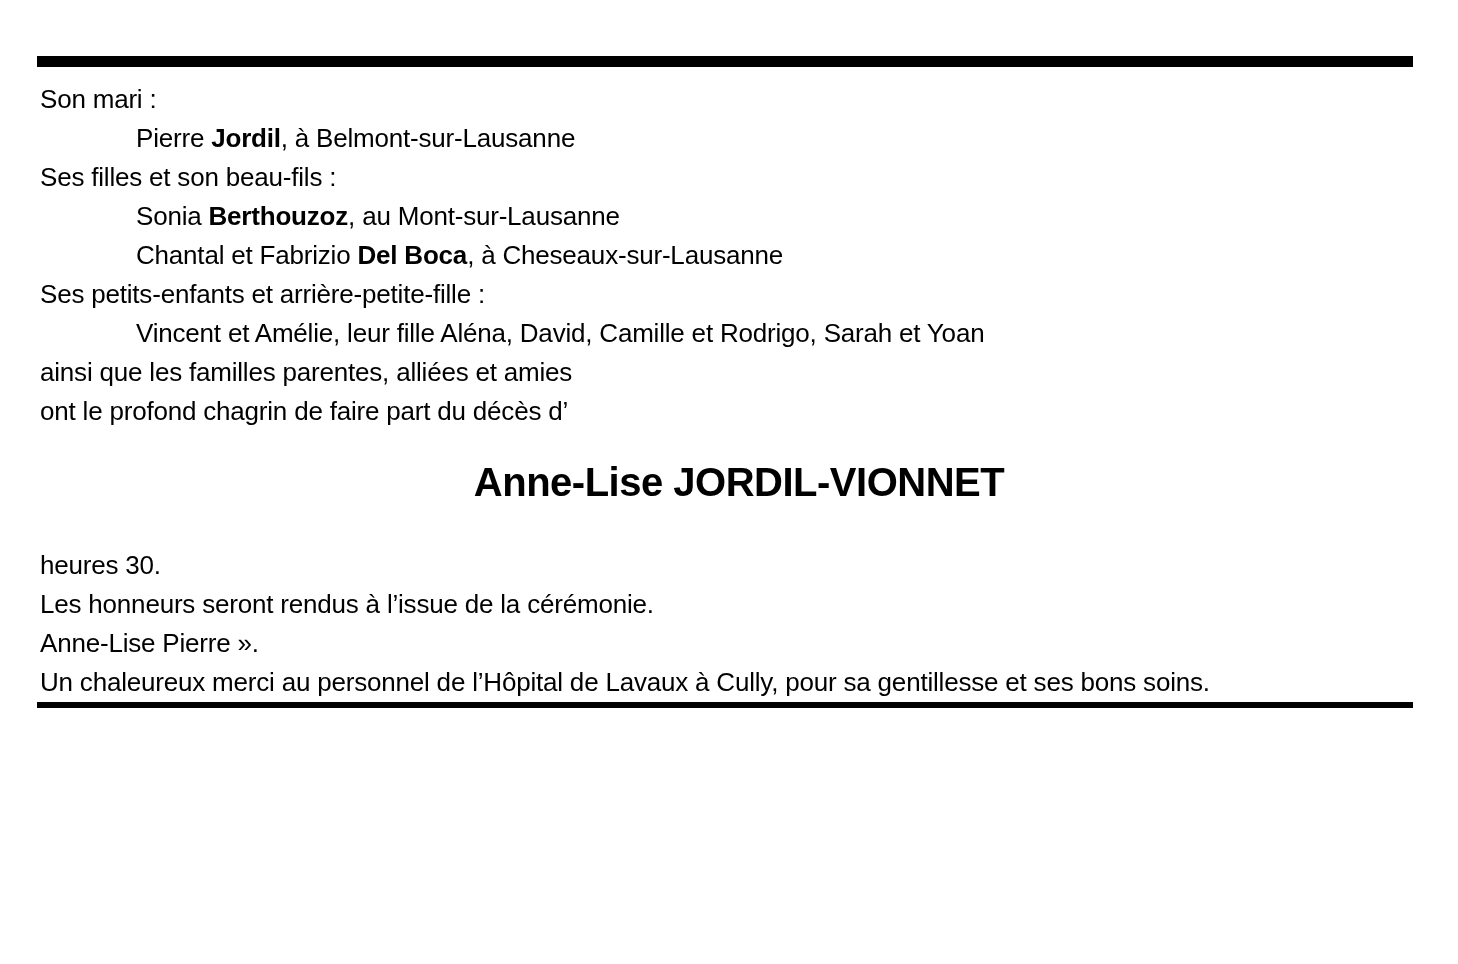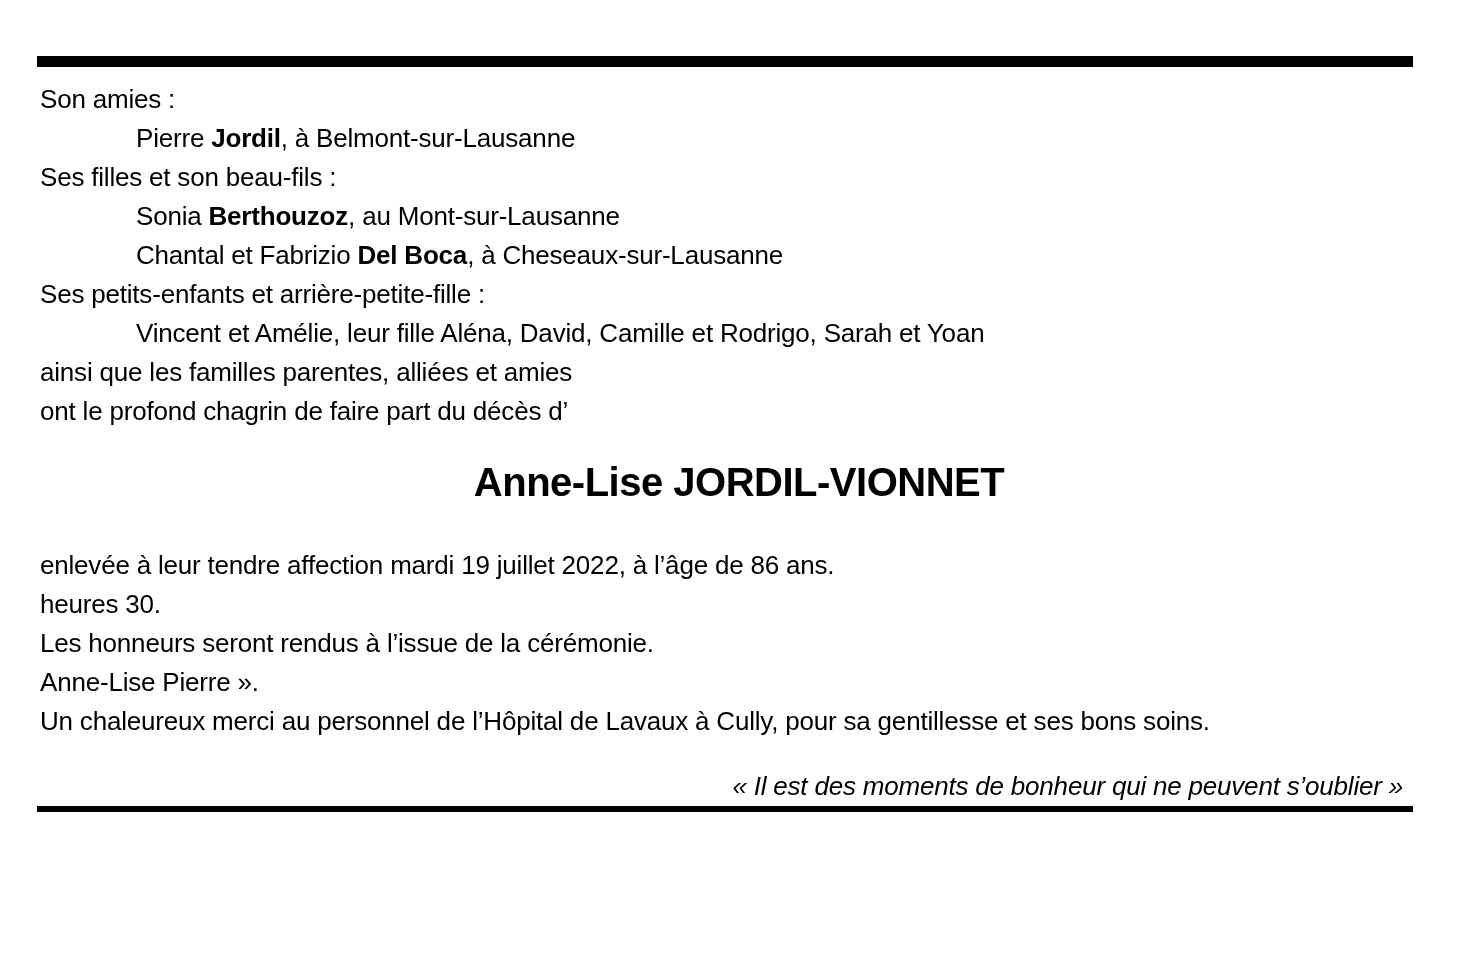--- a/index.html
+++ b/index.html
@@ -62,47 +62,43 @@
     letter-spacing: -0.2px;
   }
 </style>
 </head>
 <body>
 
 <div class="page">
   <div class="rule rule-top"></div>
 
   <div class="family" id="family">
-      <div class="line"><span>Son amies :</span></div>
+      <div class="line"><span>Son mari :</span></div>
       <div class="line indent"><span>Pierre </span><b>Jordil</b><span>, à Belmont-sur-Lausanne</span></div>
       <div class="line"><span>Ses filles et son beau-fils :</span></div>
       <div class="line indent"><span>Sonia </span><b>Berthouzoz</b><span>, au Mont-sur-Lausanne</span></div>
       <div class="line indent"><span>Chantal et Fabrizio </span><b>Del Boca</b><span>, à Cheseaux-sur-Lausanne</span></div>
       <div class="line"><span>Ses petits-enfants et arrière-petite-fille :</span></div>
       <div class="line indent"><span>Vincent et Amélie, leur fille Aléna, David, Camille et Rodrigo, Sarah et Yoan</span></div>
       <div class="line"><span>ainsi que les familles parentes, alliées et amies</span></div>
       <div class="line"><span>ont le profond chagrin de faire part du décès d’</span></div>
     </div>
 
   <div class="deceased">Anne-Lise JORDIL-VIONNET</div>
 
   <div class="paragraphs" id="paragraphs">
       <div class="paragraph">
-        <div class="line">enlevée à leur tendre affection mardi 19 juillet 2022, à l’âge de 86 ans.</div>
-      </div>
-      <div class="paragraph">
         <div class="line">heures 30.</div>
       </div>
       <div class="paragraph">
         <div class="line">Les honneurs seront rendus à l’issue de la cérémonie.</div>
       </div>
       <div class="paragraph">
         <div class="line">Anne-Lise Pierre ».</div>
       </div>
       <div class="paragraph">
         <div class="line">Un chaleureux merci au personnel de l’Hôpital de Lavaux à Cully, pour sa gentillesse et ses bons soins.</div>
       </div>
     </div>
 
-  <div class="quote">« Il est des moments de bonheur qui ne peuvent s’oublier »</div>
 
   <div class="rule rule-bottom"></div>
 </div>
 
 </body></html>

